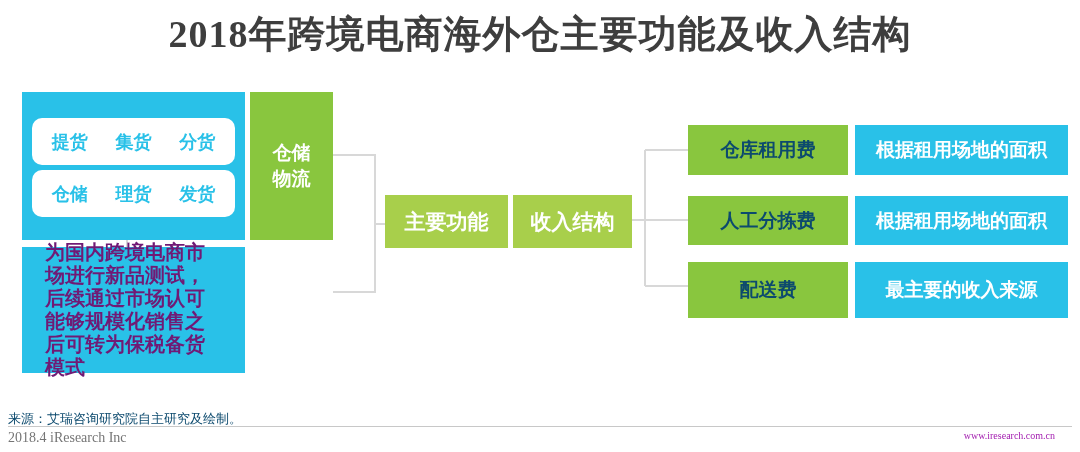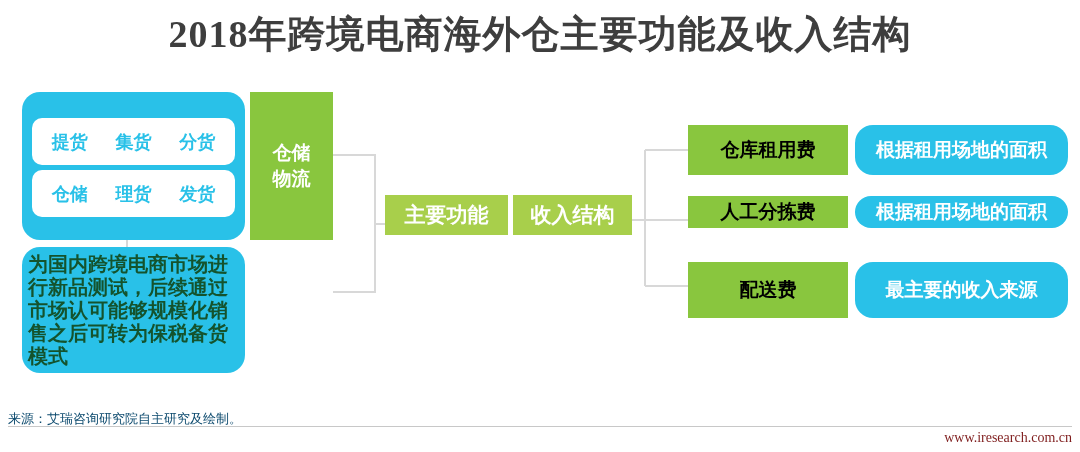--- a/index.html
+++ b/index.html
@@ -5,61 +5,61 @@
   html,body{margin:0;padding:0;background:#ffffff;}
   .stage{
     position:relative;width:1080px;height:452px;background:#ffffff;overflow:hidden;
     font-family:Liberation Serif, serif;
   }
   .title{
     position:absolute;top:10px;left:0;width:1080px;text-align:center;
     font-size:38px;line-height:48px;font-weight:bold;color:#3e3e3e;letter-spacing:1px;
   }
   .box{position:absolute;box-sizing:border-box;}
-  .cyan{background:#29c1e8;border-radius:18px;}
+  .cyan{background:#29c1e8;}
   .green{background:#89c63e;}
   .centergreen{background:#a8cf4b;}
   .flexcenter{display:flex;align-items:center;justify-content:center;}
 
   
   .fn-box{left:22px;top:92px;width:223px;height:148px;}
   .pill{
     position:absolute;left:10px;width:203px;height:47px;background:#ffffff;border-radius:10px;
     display:flex;align-items:center;justify-content:space-around;padding:0 6px;box-sizing:border-box;
   }
   .pill-1{top:26px;}
   .pill-2{top:78px;}
   .pill span{color:#29c1e8;font-weight:bold;font-size:18px;}
   .side-label{width:83px;display:flex;flex-direction:column;align-items:center;justify-content:center;
     color:#fff;font-weight:bold;font-size:19px;line-height:26px;}
   .storage-label{left:250px;top:92px;height:148px;}
   .desc-box{left:22px;top:247px;width:223px;height:126px;display:flex;align-items:center;}
-  .desc-box p{margin:0;padding:0 6px;color:#14532d;font-weight:bold;font-size:20px;line-height:23px;}
+  .desc-box p{margin:0;padding:0 23px;color:#701a75;font-weight:bold;font-size:20px;line-height:23px;}
   .test-label{left:250px;top:247px;height:126px;}
 
   
-  .hub{top:195px;height:40px;color:#fff;font-weight:bold;font-size:21px;}
+  .hub{top:195px;height:53px;color:#fff;font-weight:bold;font-size:21px;}
   .hub-main{left:385px;width:123px;}
   .hub-rev{left:513px;width:119px;}
 
   
-  .fee{left:688px;width:160px;color:#000000;font-weight:bold;font-size:19px;}
+  .fee{left:688px;width:160px;color:#0c4a6e;font-weight:bold;font-size:19px;}
   .note{left:855px;width:213px;color:#fff;font-weight:bold;font-size:19px;text-align:center;}
   .row-1{top:125px;height:50px;}
-  .row-2{top:196px;height:32px;}
+  .row-2{top:196px;height:49px;}
   .row-3{top:262px;height:56px;}
 
   
   .connectors{position:absolute;left:0;top:0;pointer-events:none;}
 
   
   .src{position:absolute;left:8px;top:410px;font-size:13px;color:#0c4a6e;}
   .rule{position:absolute;left:8px;top:426px;width:1064px;border-top:1px solid #c8c8c8;}
   .footer-left{position:absolute;left:8px;top:430px;font-size:14px;color:#757575;}
-  .footer-right{position:absolute;right:8px;top:430px;font-size:14px;color:#7f1d1d;}
+  .footer-right{position:absolute;right:25px;top:430px;font-size:10px;color:#a21caf;}
 </style>
 </head>
 <body>
 
 <div class="stage">
 
   <div class="title">2018年跨境电商海外仓主要功能及收入结构</div>
 
   <svg class="connectors" width="1080" height="452" viewBox="0 0 1080 452">
     <g stroke="#d8d8d8" stroke-width="2" fill="none">
@@ -107,15 +107,16 @@
   <div class="box cyan flexcenter note row-1">根据租用场地的面积</div>
 
   <div class="box green flexcenter fee row-2">人工分拣费</div>
   <div class="box cyan flexcenter note row-2">根据租用场地的面积</div>
 
   <div class="box green flexcenter fee row-3">配送费</div>
   <div class="box cyan flexcenter note row-3">最主要的收入来源</div>
 
   <div class="src">来源：艾瑞咨询研究院自主研究及绘制。</div>
   <div class="rule"></div>
+  <div class="footer-left">2018.4 iResearch Inc</div>
   <div class="footer-right">www.iresearch.com.cn</div>
 
 </div>
 
 </body></html>

